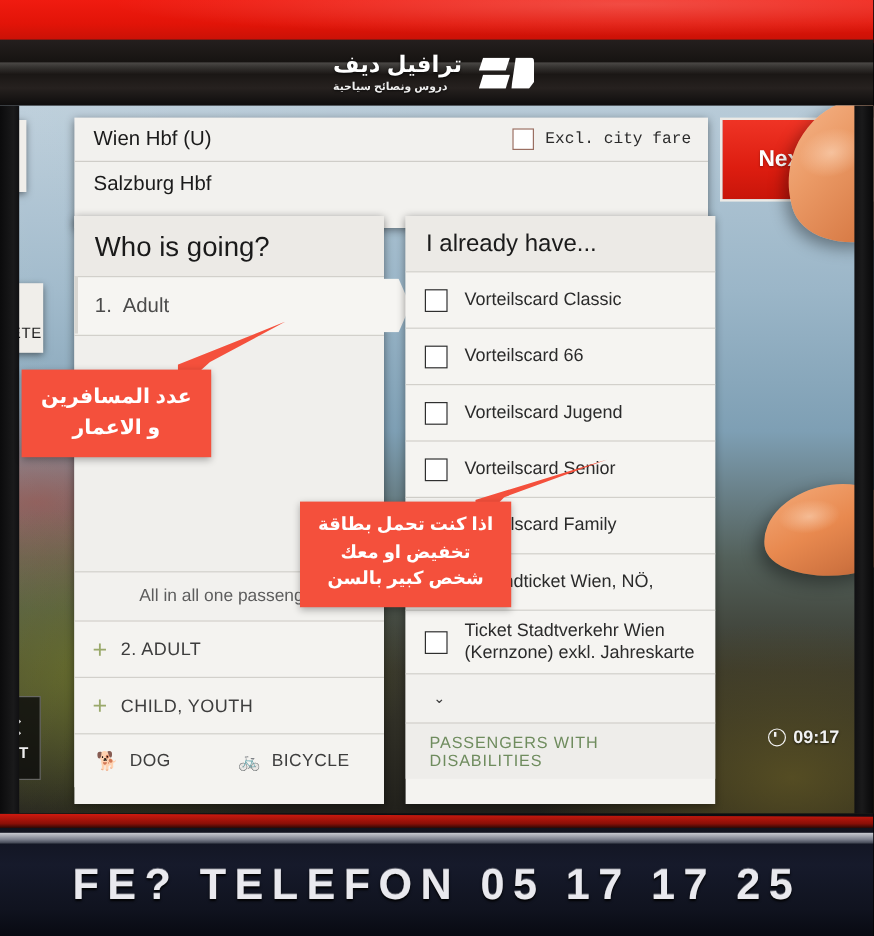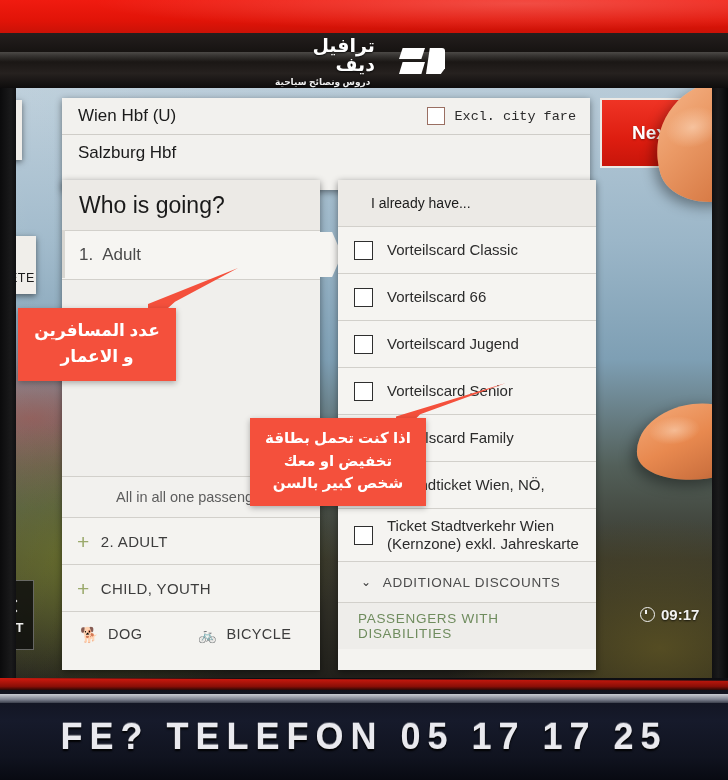--- a/index.html
+++ b/index.html
@@ -16,21 +16,21 @@
     background:radial-gradient(ellipse at 72% 10%,rgba(255,255,255,.22),rgba(255,255,255,0) 58%);}
 
   
   .bezel-top{position:absolute;left:0;top:33px;width:728px;height:56px;
     background:linear-gradient(180deg,#241f1e 0%,#14110f 40%,#26211f 72%,#0c0b0b 100%);}
   .bezel-sheen{position:absolute;left:0;top:52px;width:728px;height:10px;
     background:linear-gradient(180deg,rgba(120,118,115,.55),rgba(40,38,36,0));}
 
   
   .logo{position:absolute;left:275px;top:38px;width:170px;height:46px;
-    display:flex;align-items:center;justify-content:flex-end;gap:24px;text-align:right;}
+    display:flex;align-items:center;justify-content:flex-end;gap:14px;text-align:right;}
   .logo-txt{display:flex;flex-direction:column;align-items:flex-end;
     line-height:1;color:#fff;direction:rtl;}
   .logo-main{font-size:19px;font-weight:700;letter-spacing:.4px;
     text-shadow:0 1px 2px rgba(0,0,0,.8);}
   .logo-sub{font-size:9px;font-weight:600;margin-top:4px;opacity:.93;
     text-shadow:0 1px 2px rgba(0,0,0,.8);}
   .logo-mark{width:46px;height:32px;position:relative;flex:none;}
   .logo-mark i{position:absolute;background:#fff;display:block;}
   .logo-mark .a{left:0;top:3px;width:26px;height:11px;
     clip-path:polygon(14% 0,100% 0,86% 100%,0 100%);}
@@ -121,22 +121,22 @@
     font-size:15px;color:#3d3d3d;letter-spacing:.4px;background:#f4f3f0;}
   .addrow .plus{color:#9aa96b;font-size:21px;font-weight:400;margin-right:11px;line-height:1;}
   .extras{height:44px;display:flex;align-items:center;background:#f4f3f0;}
   .extras .item{display:flex;align-items:center;font-size:14.5px;
     color:#3d3d3d;letter-spacing:.4px;}
   .extras .i1{margin-left:18px;} .extras .i2{margin-left:56px;}
   .extras .gi{color:#6f9145;margin-right:9px;font-size:15px;line-height:1;}
 
   
   .rightcard{left:338px;top:92px;width:258px;height:490px;background:#f4f3f0;}
-  .rightcard .hd{height:46px;display:flex;align-items:center;padding-left:33px;
-    font-size:14px;color:#1b1b1b;background:#eceae6;}
+  .rightcard .hd{height:46px;display:flex;align-items:center;padding-left:17px;
+    font-size:20px;color:#1b1b1b;background:#eceae6;}
   .ck-row{height:46px;display:flex;align-items:center;padding-left:16px;
     background:#f5f4f1;}
   .ck-box{width:17px;height:17px;border:1.7px solid #2f2f2f;background:#fff;
     flex:none;margin-right:14px;}
   .ck-lbl{font-size:15px;color:#2b2b2b;line-height:1.18;}
   .ck-lbl small{display:block;font-size:15px;}
   .ck-row.tall{height:52px;}
   .disc{height:40px;display:flex;align-items:center;padding-left:23px;
     font-size:13.5px;color:#4c4c4c;letter-spacing:.7px;background:#f2f1ee;}
   .disc .chev{margin-right:11px;color:#3a3a3a;font-size:12px;}
@@ -308,21 +308,20 @@
       <div class="ck-row tall row-line">
         <span class="ck-box"></span>
         <span class="ck-lbl">
           <span>Ticket Stadtverkehr Wien</span>
           <small>(Kernzone) exkl. Jahreskarte</small>
         </span>
       </div>
 
       <div class="disc row-line">
         <span class="chev">⌄</span>
-        <span>ADDITIONAL DISCOUNTS</span>
       </div>
       <div class="pwd row-line">
         <span>PASSENGERS WITH DISABILITIES</span>
       </div>
     </div>
 
     <div class="clock">
       <span class="ic"></span>
       <span>09:17</span>
     </div>

